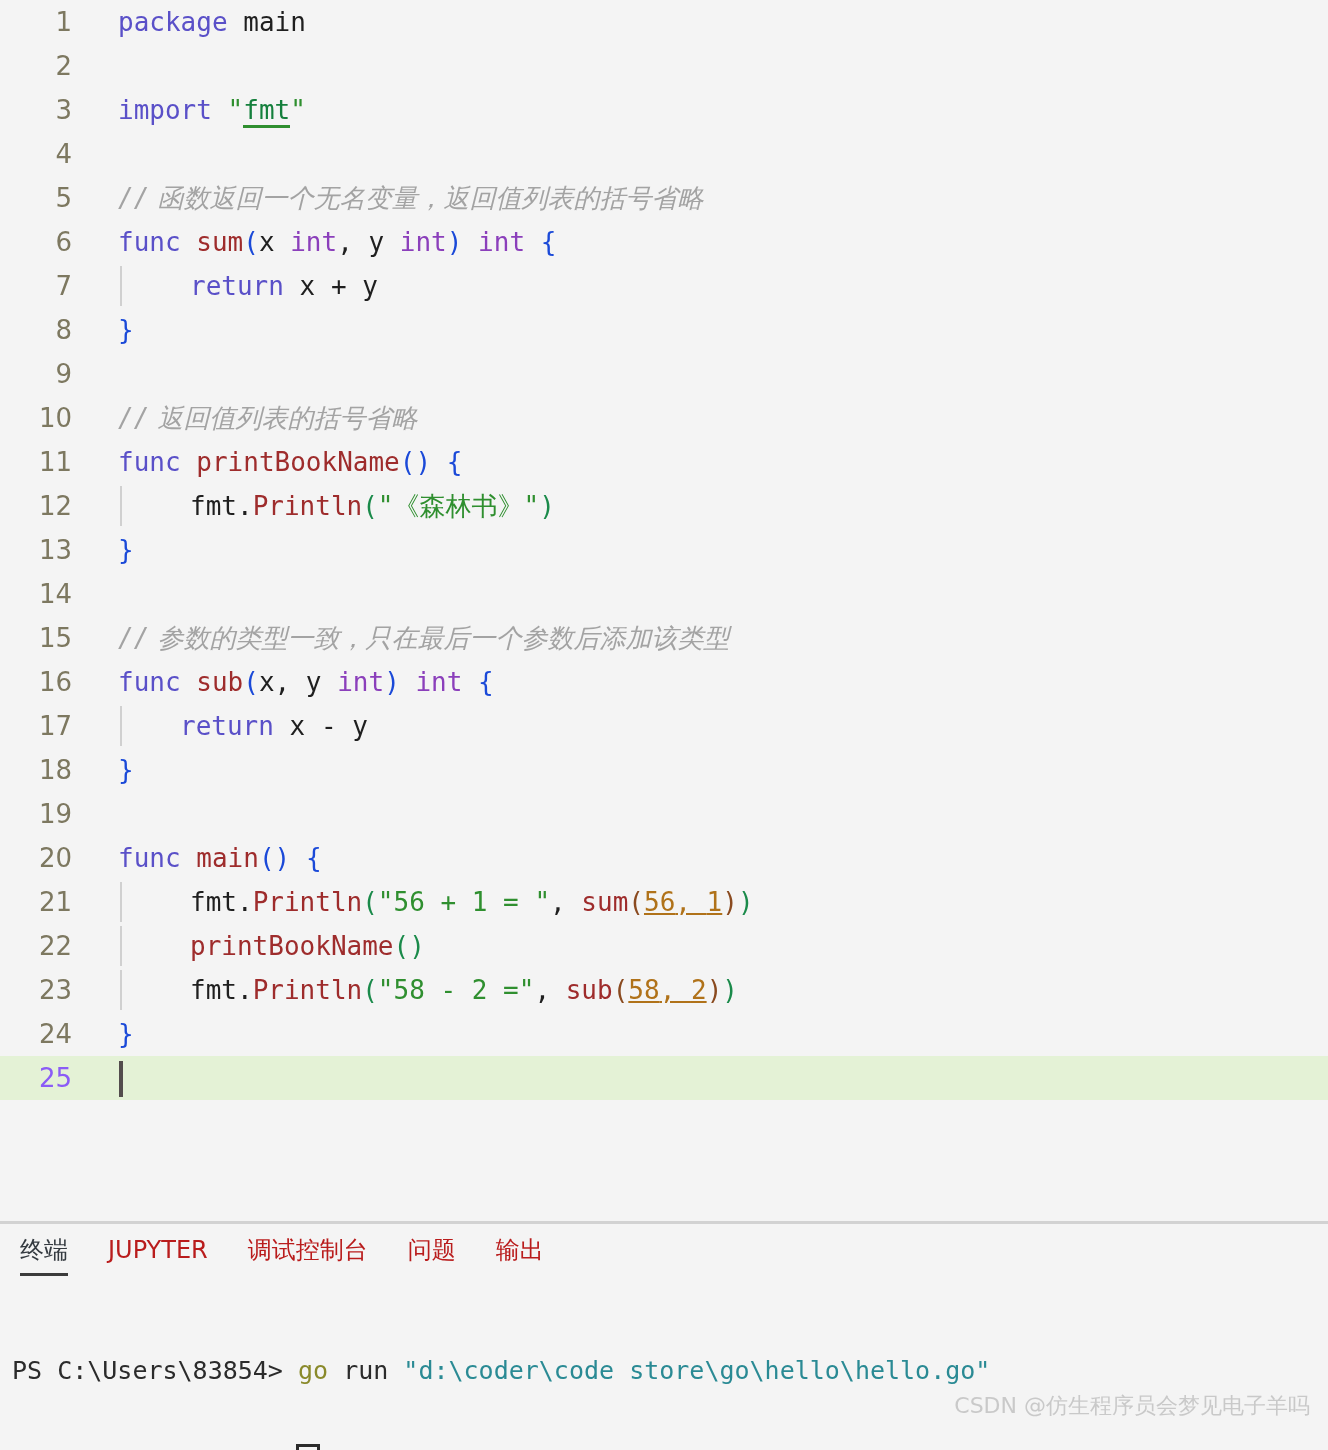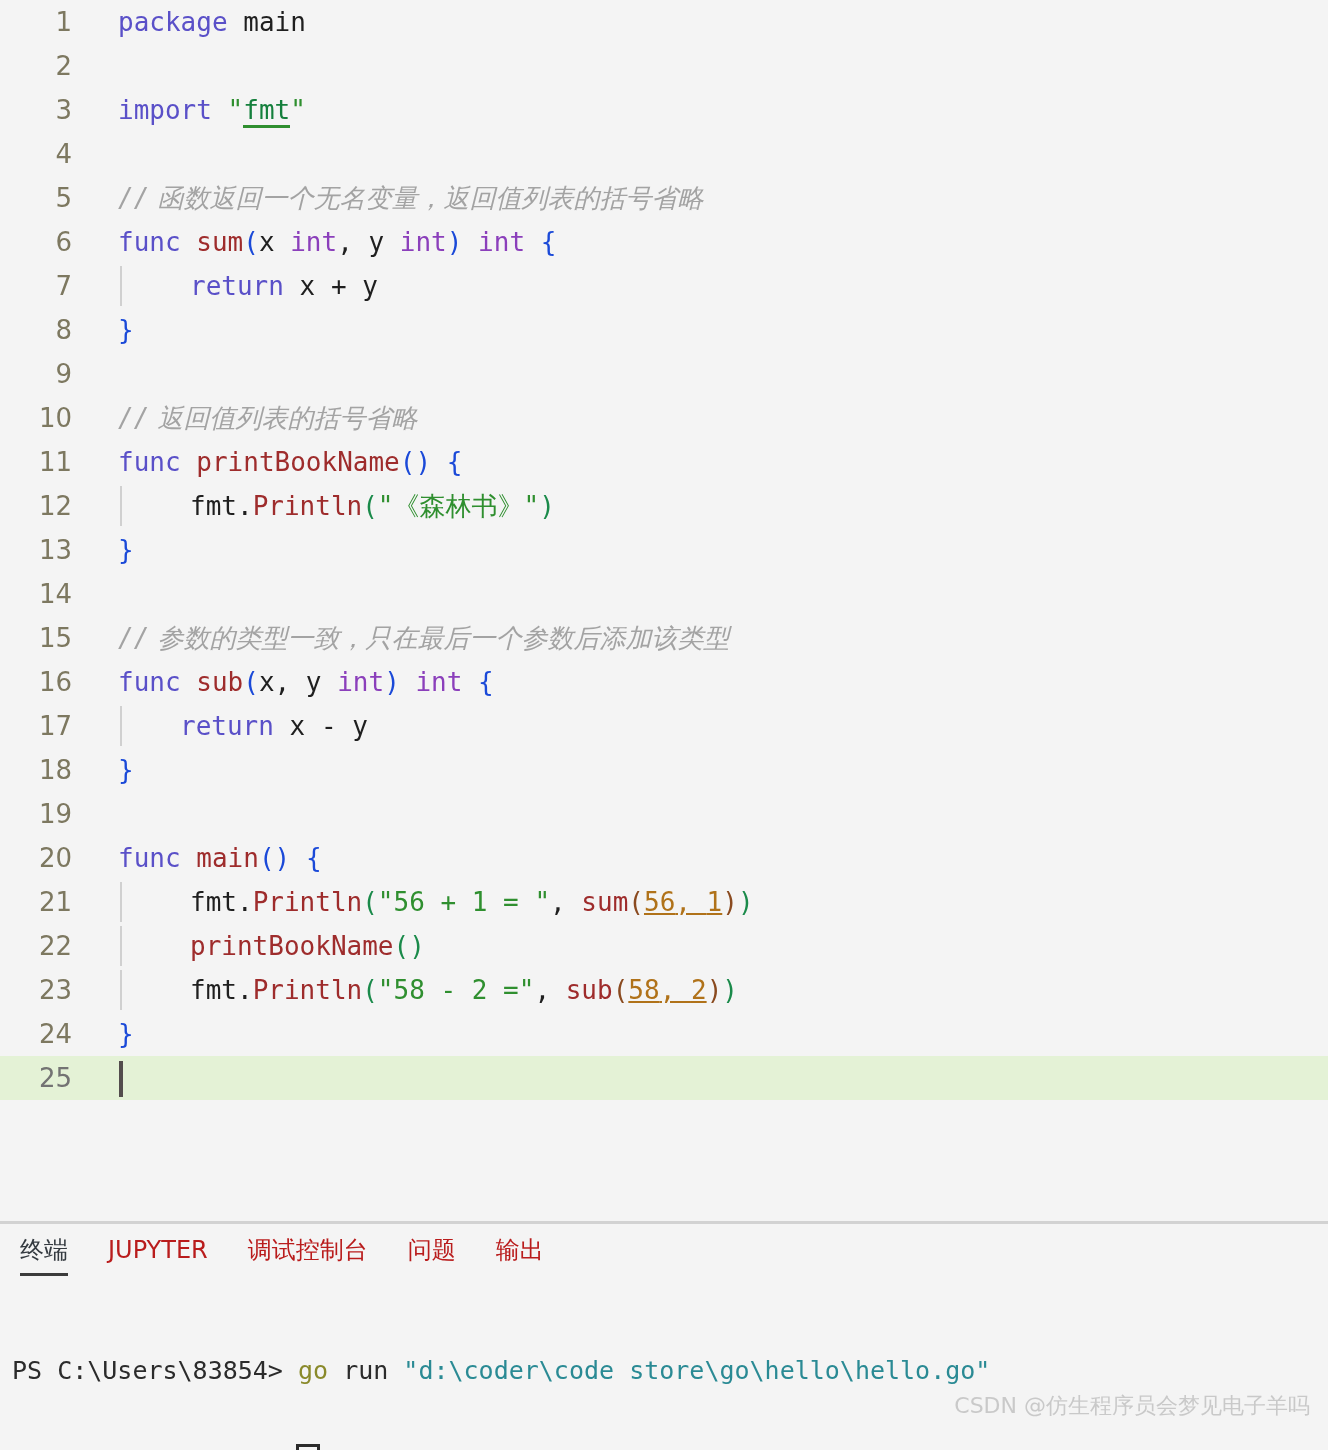--- a/index.html
+++ b/index.html
@@ -25,21 +25,21 @@
     position: relative;
     height: 44px;
     line-height: 44px;
     white-space: pre;
     font-family: "DejaVu Sans Mono", "Liberation Mono", monospace;
     font-size: 26px;
   }
   .code-line.active {
     background: #e4f2d6;
   }
-  .code-line.active .ln { color: #737373; }
+  .code-line.active .ln { color: #8b5cf6; }
 
   .ln {
     position: absolute;
     left: 0;
     top: 0;
     width: 72px;
     text-align: right;
     color: #7d7860;
     font-size: 26px;
     font-family: "DejaVu Sans", "Liberation Sans", sans-serif;

